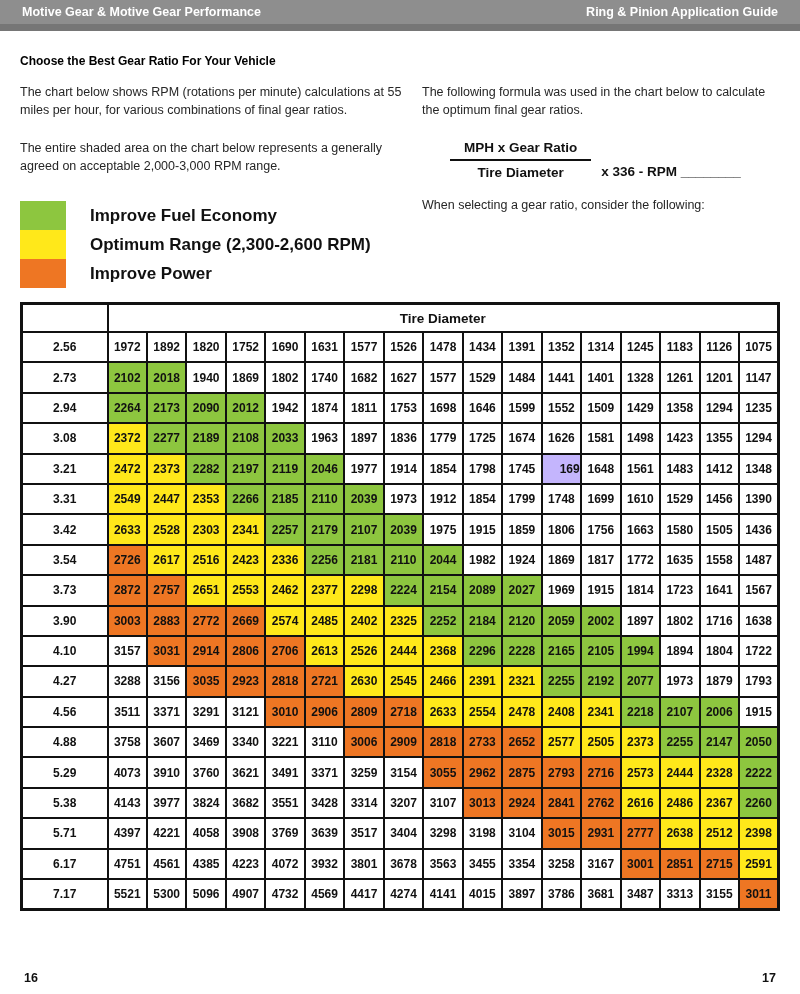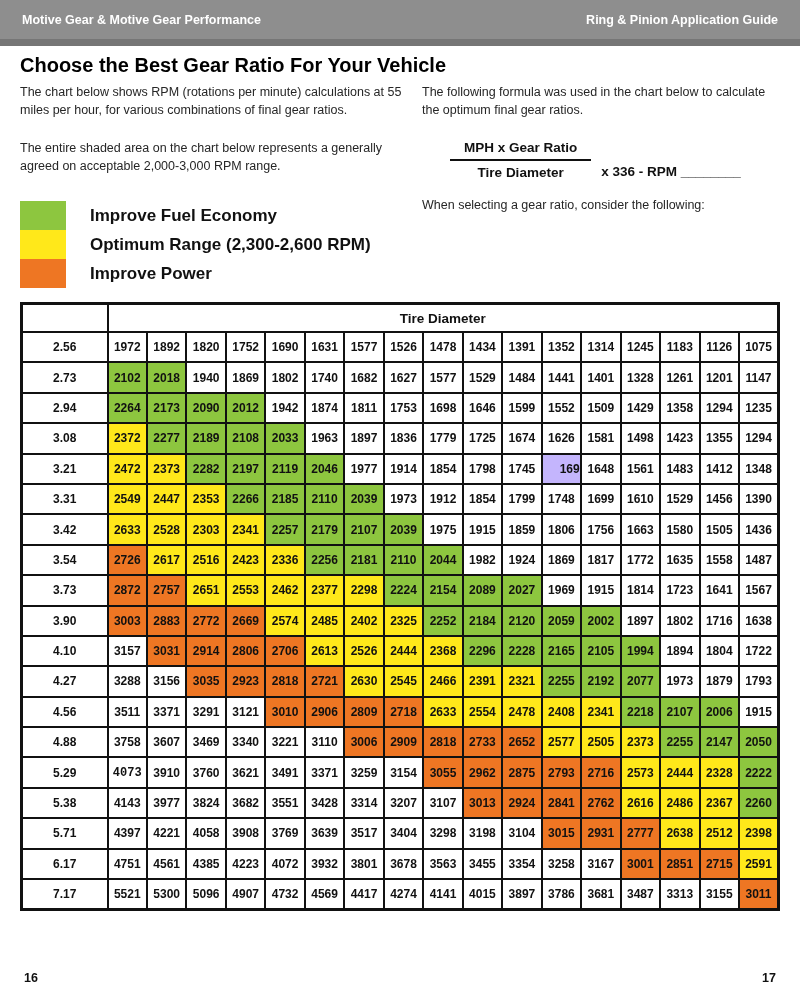--- a/index.html
+++ b/index.html
@@ -2,30 +2,30 @@
 <html><head>
 <meta charset="utf-8">
 <style>
   html,body { margin:0; padding:0; background:#fff; }
   .page {
     position:relative; width:800px; height:994px; background:#ffffff;
     font-family:"Liberation Sans", sans-serif; color:#1a1a1a; overflow:hidden;
   }
   
   .topbar {
-    position:absolute; left:0; top:0; width:800px; height:46px;
+    position:absolute; left:0; top:0; width:800px; height:31px;
     background:#8e8e8e; border-bottom:7px solid #767676;
     display:flex; justify-content:space-between; align-items:center;
     padding:0 22px; box-sizing:border-box;
     color:#ffffff; font-weight:700; font-size:12.5px;
   }
   
   .page-title {
     position:absolute; left:20px; top:54px; margin:0;
-    font-size:20px; font-weight:700; color:#000;
+    font-size:12px; font-weight:700; color:#000;
   }
   
   .col-left  { position:absolute; left:20px;  top:84px; width:392px; }
   .col-right { position:absolute; left:422px; top:84px; width:362px; }
   .body-p { margin:0 0 21px 0; font-size:12.5px; line-height:1.4; color:#262626; }
   
   .legend { margin-top:26px; }
   .legend-row { display:flex; align-items:center; }
   .legend-swatch { width:46px; height:29px; flex:0 0 46px; margin-right:24px; }
   .legend-label { font-size:17px; font-weight:700; color:#111; }
@@ -401,21 +401,21 @@
           <td style="background: rgb(238, 118, 35);">2652</td>
           <td style="background: rgb(255, 232, 26);">2577</td>
           <td style="background: rgb(255, 232, 26);">2505</td>
           <td style="background: rgb(255, 232, 26);">2373</td>
           <td style="background: rgb(141, 198, 63);">2255</td>
           <td style="background: rgb(141, 198, 63);">2147</td>
           <td style="background: rgb(141, 198, 63);">2050</td>
         </tr>
         <tr class="data-row">
           <td class="ratio-cell">5.29</td>
-          <td style="background: rgb(255, 255, 255); font-family: Liberation Mono, monospace;">4073</td>
+          <td style="background: rgb(255, 255, 255);">4073</td>
           <td style="background: rgb(255, 255, 255);">3910</td>
           <td style="background: rgb(255, 255, 255);">3760</td>
           <td style="background: rgb(255, 255, 255);">3621</td>
           <td style="background: rgb(255, 255, 255);">3491</td>
           <td style="background: rgb(255, 255, 255);">3371</td>
           <td style="background: rgb(255, 255, 255);">3259</td>
           <td style="background: rgb(255, 255, 255);">3154</td>
           <td style="background: rgb(238, 118, 35);">3055</td>
           <td style="background: rgb(238, 118, 35);">2962</td>
           <td style="background: rgb(238, 118, 35);">2875</td>

